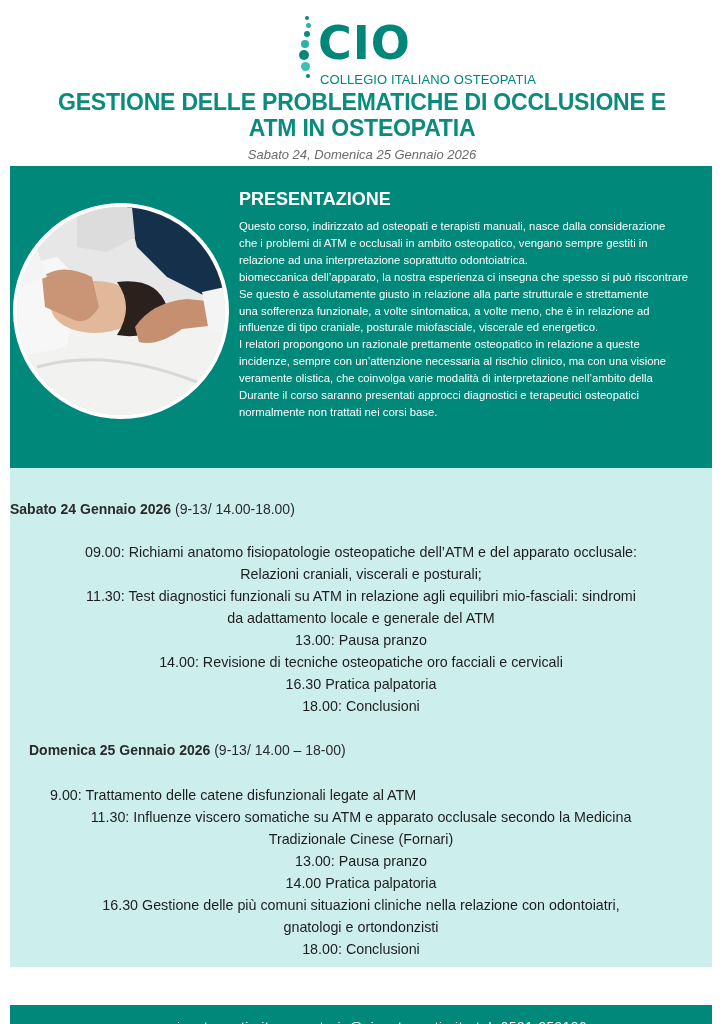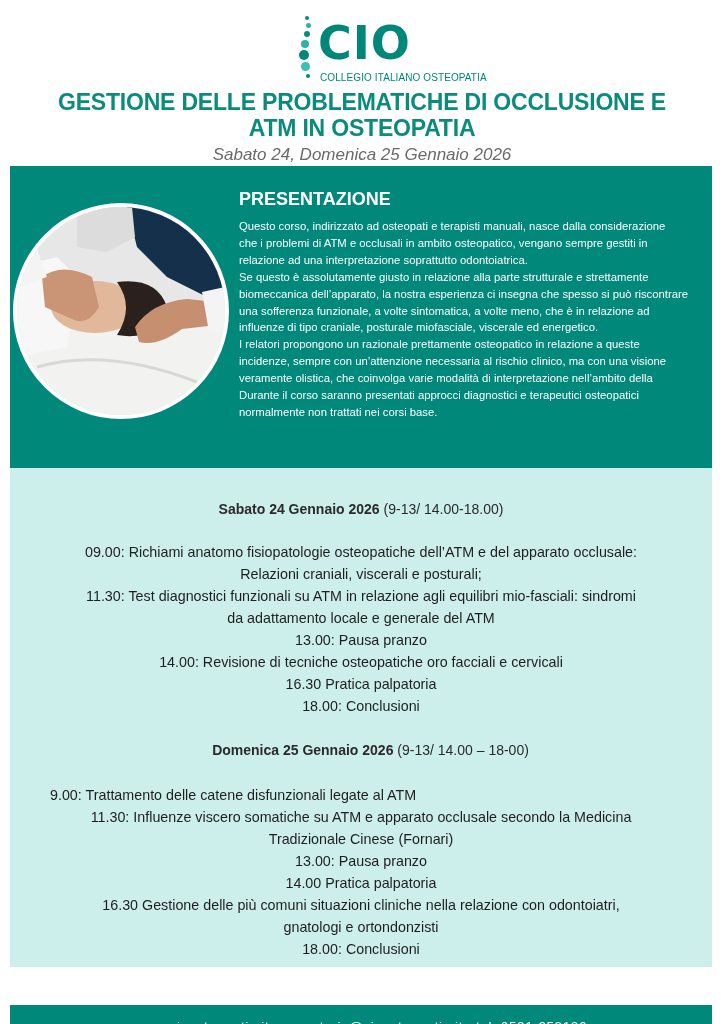--- a/index.html
+++ b/index.html
@@ -10,34 +10,34 @@
   .logo { position: absolute; left: 296px; top: 16px; width: 150px; height: 70px; }
   .logo .dots { position: absolute; left: 0; top: 0; width: 20px; height: 66px; }
   .logo .dot { position: absolute; border-radius: 50%; }
   .logo .cio {
     position: absolute; left: 22px; top: 4px;
     font-family: "DejaVu Sans", sans-serif; font-weight: bold;
     font-size: 46px; letter-spacing: 1px; color: #00877a; line-height: 46px;
   }
   .logo .sub {
     position: absolute; left: 24px; top: 56px;
-    font-size: 10px; color: #00877a; letter-spacing: 0.1px; white-space: nowrap;
+    font-size: 13px; color: #00877a; letter-spacing: 0.1px; white-space: nowrap;
   }
 
   
   .title {
     position: absolute; left: 20px; right: 20px; top: 89px;
     text-align: center; color: #0b8b7c;
     font-family: "Liberation Sans", sans-serif; font-size: 23px; line-height: 26px;
     letter-spacing: -0.2px;
   }
   .dates {
     position: absolute; left: 0; right: 0; top: 146px;
     text-align: center; color: #6a6a6a; font-style: italic;
-    font-size: 17px; line-height: 18px;
+    font-size: 13px; line-height: 18px;
   }
 
   
   .pres {
     position: absolute; left: 10px; top: 166px; width: 702px; height: 368px;
     background: #00887a;
   }
   .photo {
     position: absolute; left: 3px; top: 37px; width: 216px; height: 216px;
     border-radius: 50%; border: 4px solid #ffffff; overflow: hidden;
@@ -52,21 +52,21 @@
     color: #ffffff; font-size: 11.3px; line-height: 16.9px;
   }
   .pres-text p { margin: 0; }
 
   
   .sched {
     position: absolute; left: 10px; top: 468px; width: 702px; height: 499px;
     background: #cdefec;
   }
   .day-head {
-    position: absolute; left: 0; right: 0; text-align: center;
+    position: absolute; left: 0; right: 0; text-align: left;
     font-size: 14px; line-height: 18px; color: #2a2a2a;
   }
   .day-head b { font-weight: bold; }
   .lines {
     position: absolute; left: 0; right: 0; text-align: center;
     font-size: 14.3px; line-height: 22px; color: #1e1e1e;
   }
   .lines div { white-space: nowrap; }
 
   
@@ -124,22 +124,22 @@
 
       <path d="M185 85 L208 80 L208 125 L192 125 Z" fill="#f4f4f4"></path>
       <path d="M0 48 L20 42 L30 70 L0 80 Z" fill="#f4f4f4"></path>
     </svg>
   </div>
   <h2 class="pres-heading">PRESENTAZIONE</h2>
   <div class="pres-text">
     <p>Questo corso, indirizzato ad osteopati e terapisti manuali, nasce dalla considerazione</p>
     <p>che i problemi di ATM e occlusali in ambito osteopatico, vengano sempre gestiti in</p>
     <p>relazione ad una interpretazione soprattutto odontoiatrica.</p>
+    <p>biomeccanica dell’apparato, la nostra esperienza ci insegna che spesso si può riscontrare</p>
     <p>Se questo è assolutamente giusto in relazione alla parte strutturale e strettamente</p>
-    <p>biomeccanica dell’apparato, la nostra esperienza ci insegna che spesso si può riscontrare</p>
     <p>una sofferenza funzionale, a volte sintomatica, a volte meno, che è in relazione ad</p>
     <p>influenze di tipo craniale, posturale miofasciale, viscerale ed energetico.</p>
     <p>I relatori propongono un razionale prettamente osteopatico in relazione a queste</p>
     <p>incidenze, sempre con un’attenzione necessaria al rischio clinico, ma con una visione</p>
     <p>veramente olistica, che coinvolga varie modalità di interpretazione nell’ambito della</p>
     <p>Durante il corso saranno presentati approcci diagnostici e terapeutici osteopatici</p>
     <p>normalmente non trattati nei corsi base.</p>
   </div>
 </section>
 

